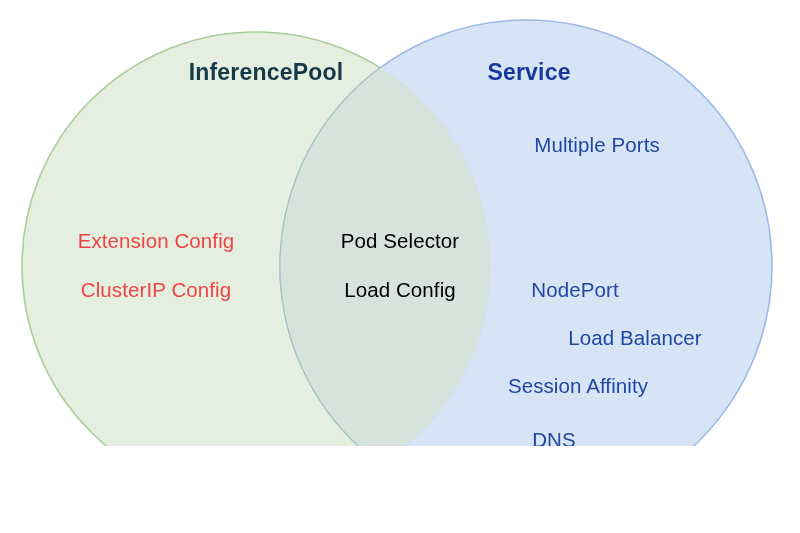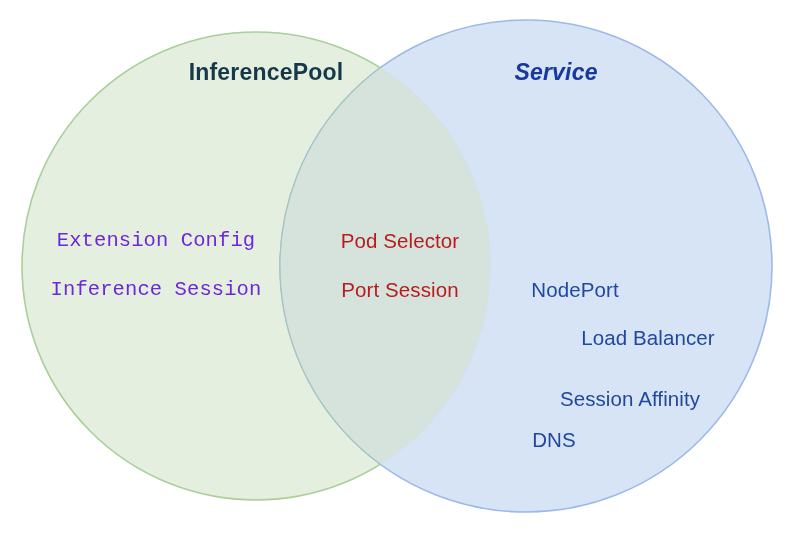--- a/index.html
+++ b/index.html
@@ -7,21 +7,21 @@
     margin: 0;
     padding: 0;
     background: #ffffff;
   }
   body {
     font-family: "Liberation Sans", sans-serif;
   }
   #stage {
     position: relative;
     width: 800px;
-    height: 533px;
+    height: 446px;
     background: #ffffff;
     overflow: hidden;
   }
   #venn-svg {
     position: absolute;
     left: 0;
     top: 0;
     width: 800px;
     height: 533px;
   }
@@ -42,22 +42,22 @@
     font-size: 23px;
     font-weight: bold;
     letter-spacing: 0.2px;
   }
   .item {
     font-size: 20.5px;
     font-weight: normal;
     letter-spacing: 0.1px;
   }
   .left-title  { color: #16394a; }
-  .left-item   { color: #6d28d9; font-family: Liberation Mono, monospace; }
-  .mid-item    { color: #b91c1c; }
+  .left-item   { color: #ef4444; }
+  .mid-item    { color: #000000; }
   .right-title { color: #17389c; }
   .right-item  { color: #20489e; }
 </style>
 </head>
 <body>
 
 <div id="stage">
 
   <svg id="venn-svg" viewBox="0 0 800 533" aria-hidden="true">
     <defs>
@@ -72,27 +72,28 @@
 
     <g clip-path="url(#clip-left)">
       <circle cx="526" cy="266" r="246" fill="#d5e3dc" stroke="#a6c6bb" stroke-width="1.1"></circle>
     </g>
   </svg>
 
   <div class="label-layer">
 
     <div class="txt title left-title" style="left:266px; top:72px;">InferencePool</div>
 
-    <div class="txt title right-title" style="left:556px; top:72px;font-style:italic;">Service</div>
+    <div class="txt title right-title" style="left:529px; top:72px;">Service</div>
 
     <div class="txt item left-item" style="left:156px; top:241px;">Extension Config</div>
-    <div class="txt item left-item" style="left:156px; top:290px;">Inference Session</div>
+    <div class="txt item left-item" style="left:156px; top:290px;">ClusterIP Config</div>
 
     <div class="txt item mid-item" style="left:400px; top:241px;">Pod Selector</div>
-    <div class="txt item mid-item" style="left:400px; top:290px;">Port Session</div>
+    <div class="txt item mid-item" style="left:400px; top:290px;">Load Config</div>
 
+    <div class="txt item right-item" style="left:597px; top:145px;">Multiple Ports</div>
     <div class="txt item right-item" style="left:575px; top:290px;">NodePort</div>
-    <div class="txt item right-item" style="left:648px; top:338px;">Load Balancer</div>
-    <div class="txt item right-item" style="left:630px; top:386px;margin-top:13px;">Session Affinity</div>
+    <div class="txt item right-item" style="left:635px; top:338px;">Load Balancer</div>
+    <div class="txt item right-item" style="left:578px; top:386px;">Session Affinity</div>
     <div class="txt item right-item" style="left:554px; top:440px;">DNS</div>
 
   </div>
 </div>
 
 </body></html>

